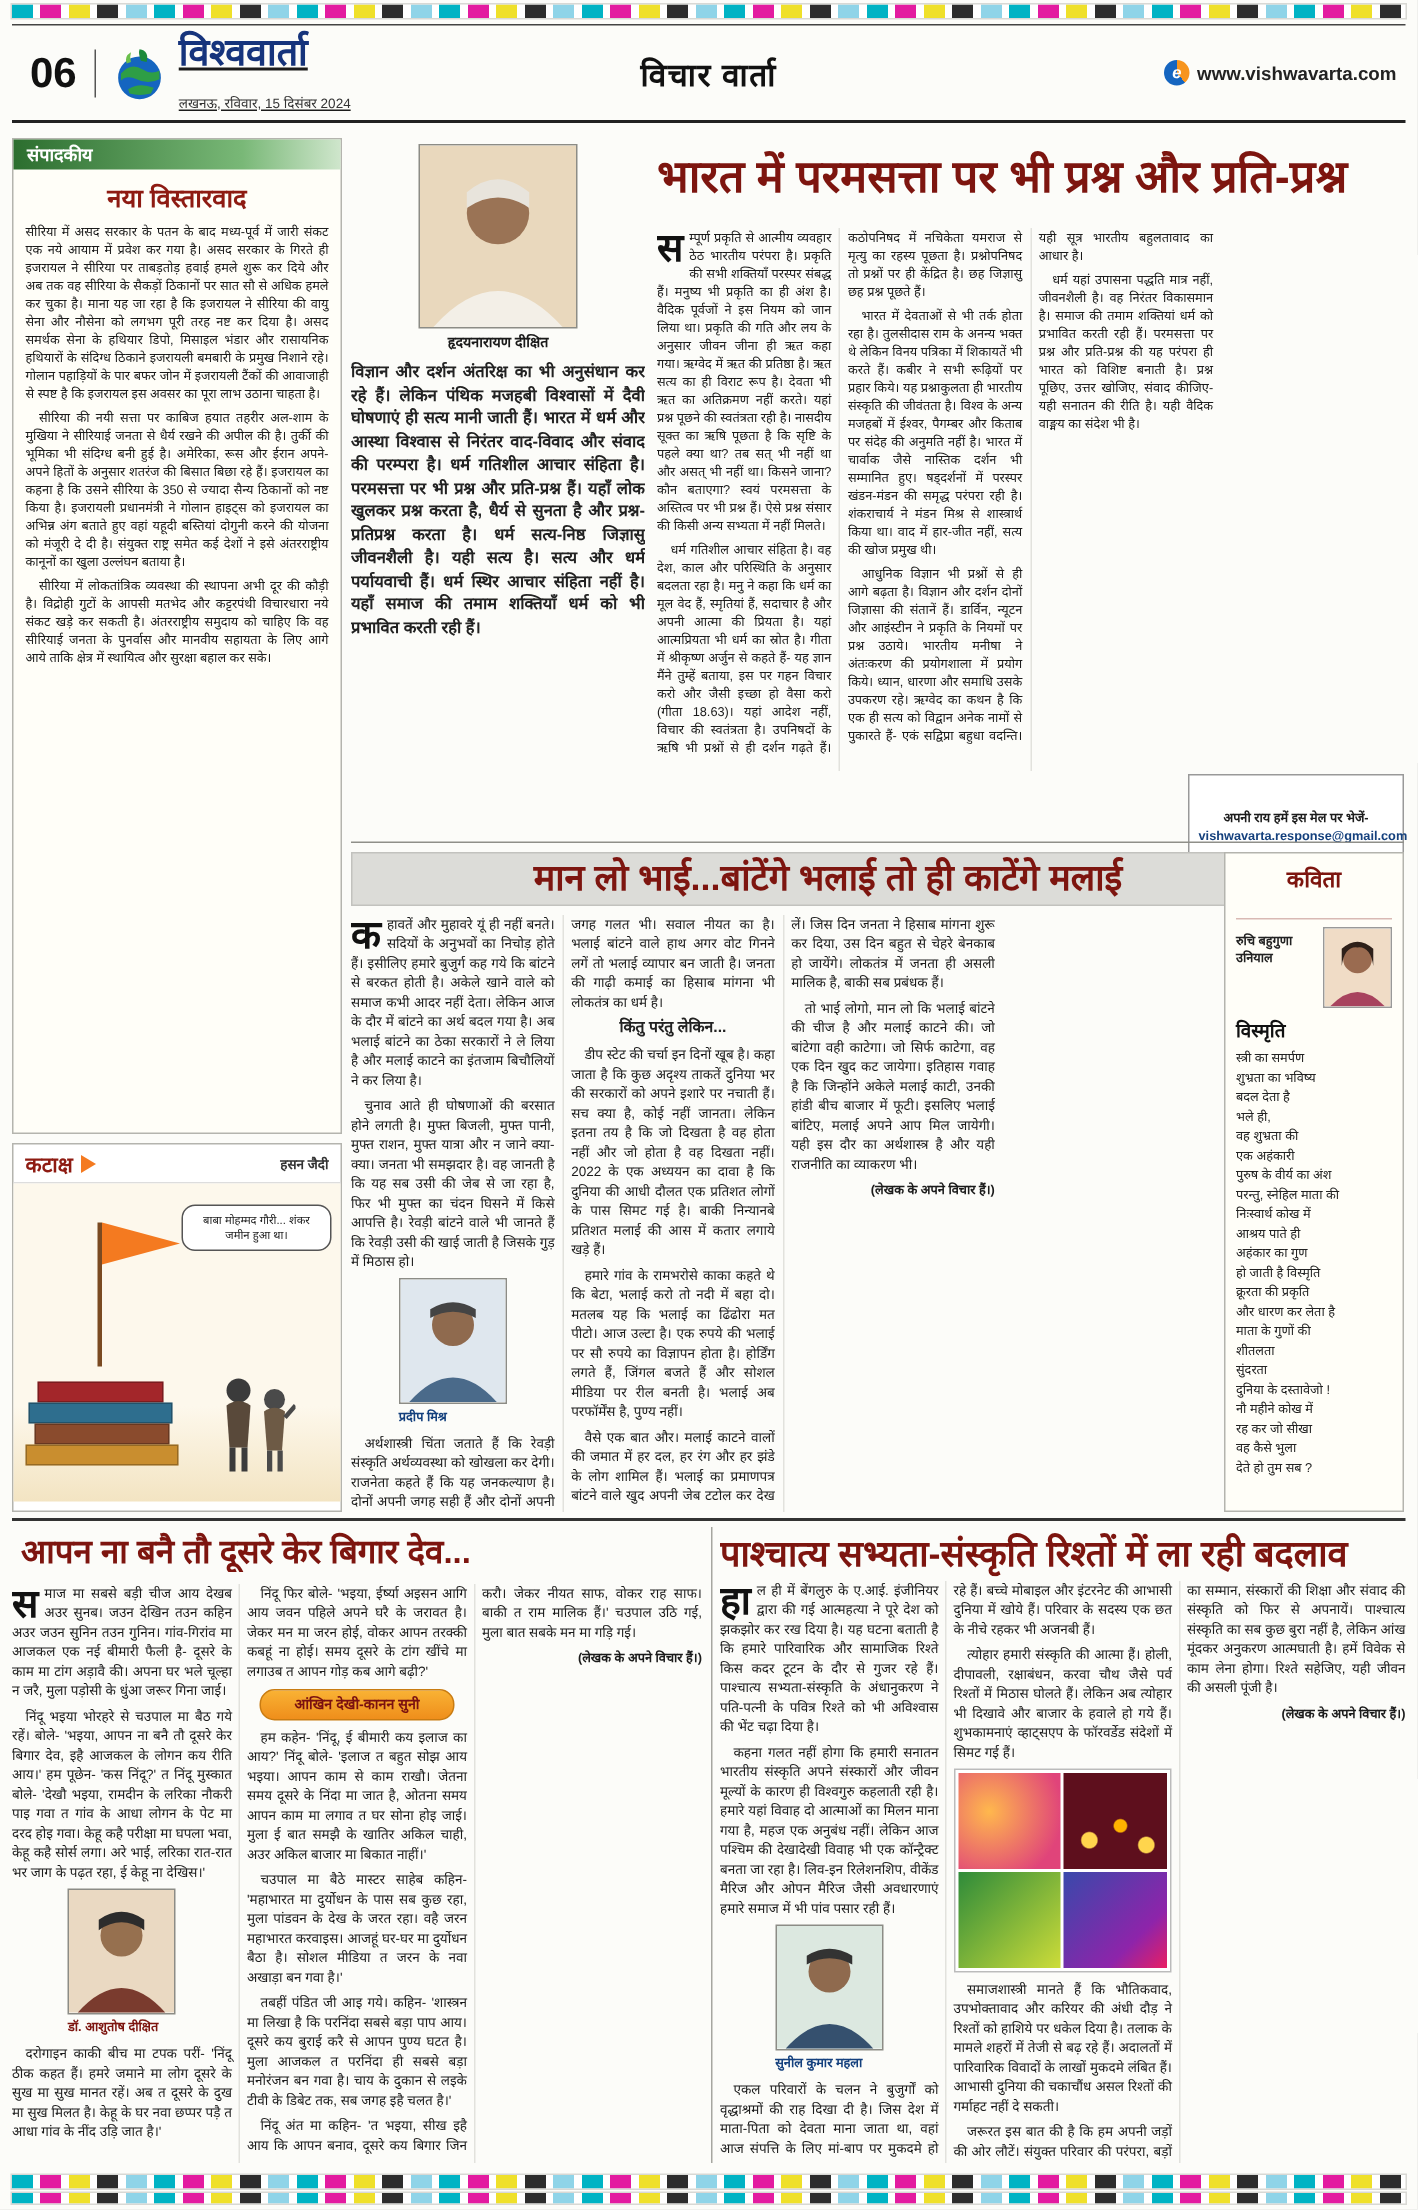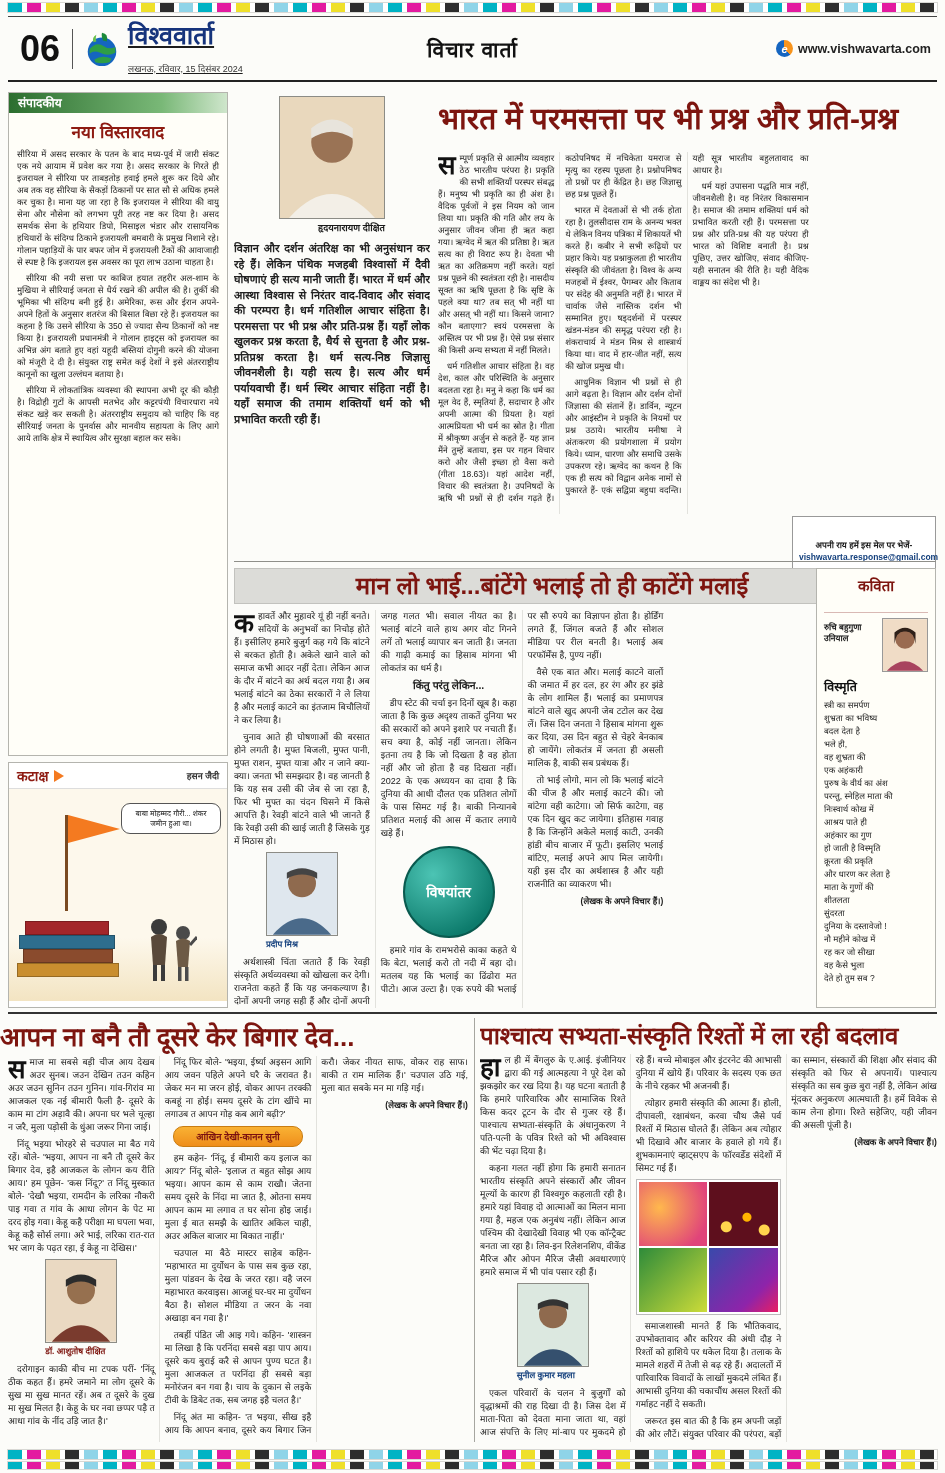--- a/index.html
+++ b/index.html
@@ -23,21 +23,21 @@
     outline:1px solid #d8d8d4;
   }
 
   
   .header {
     position:absolute; left:8px; right:8px; top:16px; height:66px;
     border-top:1px solid #444; border-bottom:2px solid #222;
     display:flex; align-items:center;
   }
   .pagenum-box {
-    font-size:36px; font-weight:bold; color:#111; padding:2px 12px;
+    font-size:28px; font-weight:bold; color:#111; padding:2px 12px;
     border-right:1.5px solid #555; line-height:1;
   }
   .masthead { display:flex; align-items:center; gap:7px; margin-left:10px; }
   .globe { width:38px; height:38px; }
   .mast-text { display:flex; flex-direction:column;text-decoration:underline; }
   .paper-name { font-size:25px; font-weight:bold; color:#16347c; line-height:1.05; }
   .edition-line { font-size:9px; color:#333; margin-top:13px; }
   .section-head {
     position:absolute; left:50%; top:50%; transform:translate(-50%,-50%);
     font-size:21px; font-weight:bold; color:#111; letter-spacing:1px;
@@ -80,21 +80,21 @@
   .bubble {
     position:absolute; right:6px; top:14px; width:100px; background:#fff; border:1px solid #555;
     border-radius:9px; padding:5px 5px; font-size:7.5px; line-height:9.5px; text-align:center; color:#222;
   }
   .figure-svg { position:absolute; }
 
   
   .quote-col { left:234px; top:94px; width:196px; height:470px; overflow:hidden; }
   .main-photo { width:106px; margin:2px auto 3px; }
   .photo-frame { border:1px solid #8c8c86; display:block; width:100%; }
-  .photo-caption { text-align:right; font-size:9.5px; font-weight:bold; color:#1a1a1a; margin-top:2px; }
+  .photo-caption { text-align:center; font-size:9.5px; font-weight:bold; color:#1a1a1a; margin-top:2px; }
   .pull-quote { font-size:11px; line-height:15.5px; font-weight:bold; color:#222; text-align:justify; margin-top:7px; }
 
   .main-headline { left:438px; top:96px; width:500px; font-size:30px; line-height:46px; font-weight:bold; color:#7d150f; white-space:nowrap; overflow:hidden; }
   .main-body { left:438px; top:152px; width:498px; height:362px; columns:4; column-gap:11px; column-rule:1px solid #e2e2dd; }
   .feedback-note {
     left:792px; top:516px; width:144px; border:1px solid #999; background:#fff; padding:22px 6px;
     font-size:8.5px; line-height:12px; font-weight:bold; text-align:center;
   }
   .feedback-email { color:#14407d; display:block; }
 
@@ -122,21 +122,21 @@
   .poem-label { font-size:15px; font-weight:bold; color:#7d150f; text-align:center; border-bottom:1px solid #d9b9b4; padding-bottom:17px; }
   .poet-row { display:flex; gap:4px; align-items:flex-start; margin-top:5px; }
   .poet-name { font-size:8.5px; font-weight:bold; color:#222; line-height:11px; padding-top:4px; }
   .poem-title { font-size:12.5px; font-weight:bold; color:#111; margin:6px 0 4px; }
   .poem-lines div { font-size:8.5px; line-height:13px; color:#222; }
 
   
   .bottom-rule { left:8px; top:1012px; width:929px; border-top:2px solid #333; }
   .v-divider { left:474px; top:1018px; height:424px; border-left:1px solid #a6a6a0; }
 
-  .bl-headline { left:0; top:1018px; width:460px; font-size:26px; font-weight:bold; color:#7d150f; white-space:nowrap; overflow:hidden; }
+  .bl-headline { left:14px; top:1018px; width:460px; font-size:22px; font-weight:bold; color:#7d150f; white-space:nowrap; overflow:hidden; }
   .bl-body { left:8px; top:1056px; width:460px; height:386px; columns:3; column-gap:10px; column-rule:1px solid #e2e2dd; font-size:9px; line-height:13px; }
   .badge-pill {
     break-inside:avoid; display:block; margin:5px auto; width:88%; text-align:center;
     background:linear-gradient(#f9b234,#ef8e1b); color:#7a1010; font-weight:bold; font-size:9.5px;
     border-radius:10px; padding:3px 4px; border:1px solid #c97c12;
   }
 
   .br-headline { left:480px; top:1018px; width:457px; font-size:24px; font-weight:bold; color:#7d150f; white-space:nowrap; overflow:hidden; }
   .br-body { left:480px; top:1054px; width:457px; height:388px; columns:3; column-gap:10px; column-rule:1px solid #e2e2dd; font-size:9px; line-height:13px; }
   .collage { break-inside:avoid; margin:4px 0 5px; display:grid; grid-template-columns:1fr 1fr; gap:2px; background:#fff; border:1px solid #bbb; padding:2px; }
@@ -250,21 +250,20 @@
         <rect width="60" height="70" fill="#dfe7ee"></rect>
         <circle cx="30" cy="26" r="12" fill="#8f6a4e"></circle>
         <path d="M17 17 Q30 9 43 17 L43 22 Q30 15 17 22 Z" fill="#444"></path>
         <path d="M5 70 Q30 42 55 70 Z" fill="#4a6a8a"></path>
       </svg>
       <div class="author-name">प्रदीप मिश्र</div>
     </div>
     <p>अर्थशास्त्री चिंता जताते हैं कि रेवड़ी संस्कृति अर्थव्यवस्था को खोखला कर देगी। राजनेता कहते हैं कि यह जनकल्याण है। दोनों अपनी जगह सही हैं और दोनों अपनी जगह गलत भी। सवाल नीयत का है। भलाई बांटने वाले हाथ अगर वोट गिनने लगें तो भलाई व्यापार बन जाती है। जनता की गाढ़ी कमाई का हिसाब मांगना भी लोकतंत्र का धर्म है।</p>
     <div class="subhead">किंतु परंतु लेकिन...</div>
     <p>डीप स्टेट की चर्चा इन दिनों खूब है। कहा जाता है कि कुछ अदृश्य ताकतें दुनिया भर की सरकारों को अपने इशारे पर नचाती हैं। सच क्या है, कोई नहीं जानता। लेकिन इतना तय है कि जो दिखता है वह होता नहीं और जो होता है वह दिखता नहीं। 2022 के एक अध्ययन का दावा है कि दुनिया की आधी दौलत एक प्रतिशत लोगों के पास सिमट गई है। बाकी निन्यानबे प्रतिशत मलाई की आस में कतार लगाये खड़े हैं।</p>
-    <div class="topic-circle">विषयांतर</div>
     <p>हमारे गांव के रामभरोसे काका कहते थे कि बेटा, भलाई करो तो नदी में बहा दो। मतलब यह कि भलाई का ढिंढोरा मत पीटो। आज उल्टा है। एक रुपये की भलाई पर सौ रुपये का विज्ञापन होता है। होर्डिंग लगते हैं, जिंगल बजते हैं और सोशल मीडिया पर रील बनती है। भलाई अब परफॉर्मेंस है, पुण्य नहीं।</p>
     <p>वैसे एक बात और। मलाई काटने वालों की जमात में हर दल, हर रंग और हर झंडे के लोग शामिल हैं। भलाई का प्रमाणपत्र बांटने वाले खुद अपनी जेब टटोल कर देख लें। जिस दिन जनता ने हिसाब मांगना शुरू कर दिया, उस दिन बहुत से चेहरे बेनकाब हो जायेंगे। लोकतंत्र में जनता ही असली मालिक है, बाकी सब प्रबंधक हैं।</p>
     <p>तो भाई लोगो, मान लो कि भलाई बांटने की चीज है और मलाई काटने की। जो बांटेगा वही काटेगा। जो सिर्फ काटेगा, वह एक दिन खुद कट जायेगा। इतिहास गवाह है कि जिन्होंने अकेले मलाई काटी, उनकी हांडी बीच बाजार में फूटी। इसलिए भलाई बांटिए, मलाई अपने आप मिल जायेगी। यही इस दौर का अर्थशास्त्र है और यही राजनीति का व्याकरण भी।</p>
     <div class="disclaimer">(लेखक के अपने विचार हैं।)</div>
   </div>
 
   <div class="abs poem-box">
     <div class="poem-label">कविता</div>
     <div class="poet-row">
       <div class="poet-name">रुचि बहुगुणा उनियाल</div>

